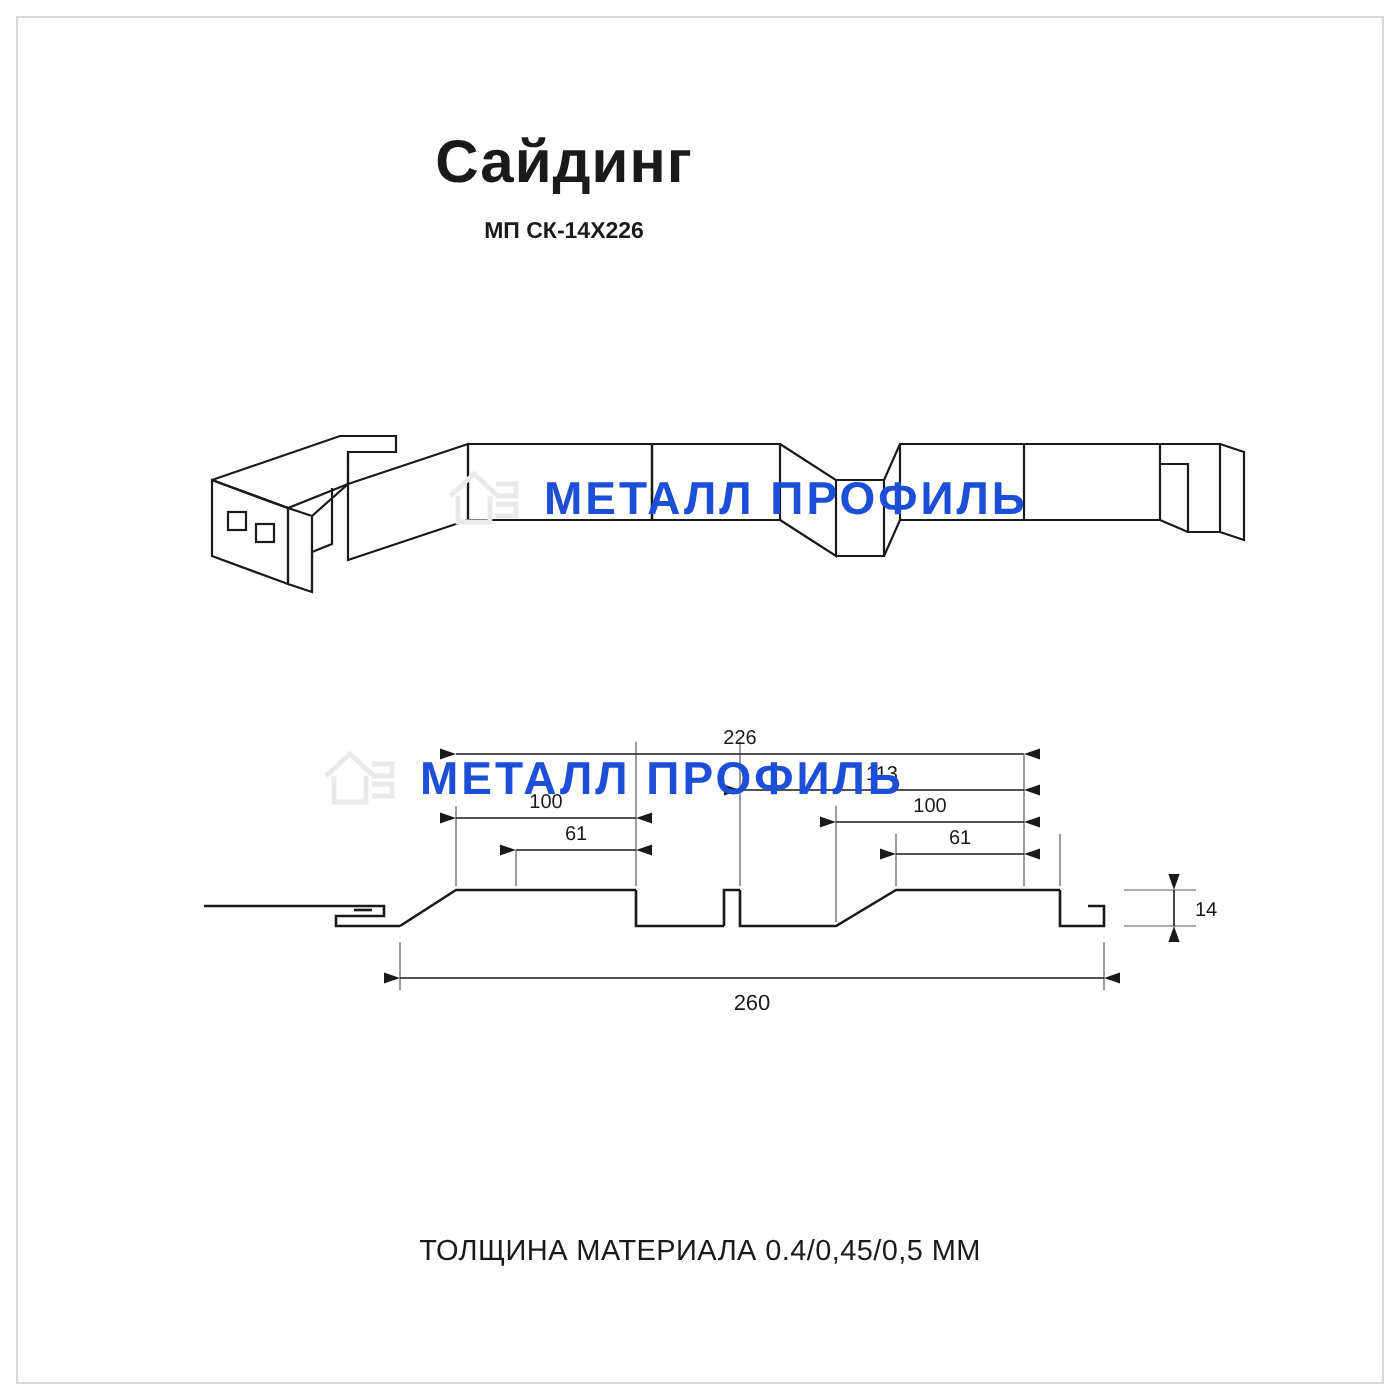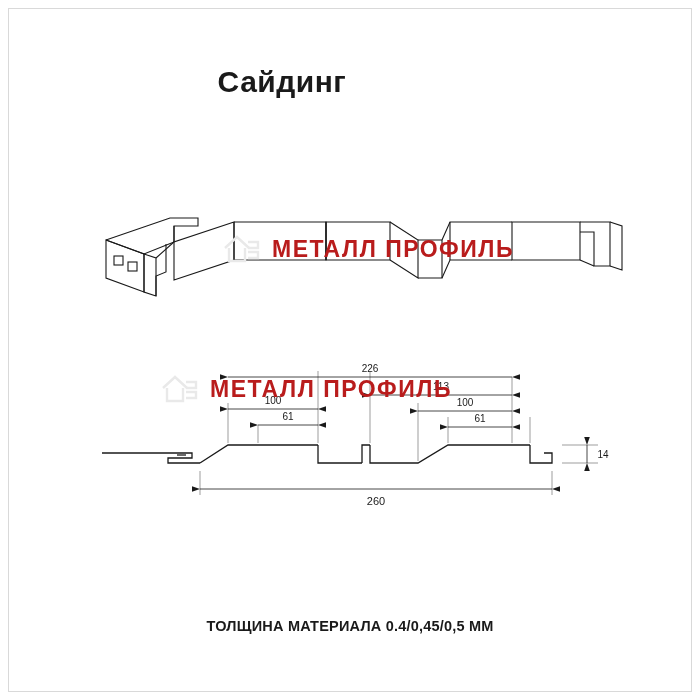--- a/index.html
+++ b/index.html
@@ -80,21 +80,21 @@
   
   .wm {
     position: absolute;
     pointer-events: none;
     opacity: 1;
     display: flex;
     align-items: center;
     gap: 10px;
   }
   .wm-text {
-    color: #b91c1c;
+    color: #1d4ed8;
     font-size: 23px;
     font-weight: bold;
     letter-spacing: 1.5px;
     white-space: nowrap;
     text-align: center;
   }
   .wm-mark {
     width: 40px;
     height: 34px;
     flex: none;
@@ -103,38 +103,39 @@
   .wm2 { left: 160px; top: 372px; }
 
   
   .footer {
     position: absolute;
     left: 0;
     top: 618px;
     width: 700px;
     text-align: center;
     font-size: 14.5px;
-    font-weight: bold;
+    font-weight: normal;
     letter-spacing: 0.2px;
   }
 
   
   text {
     font-family: "Liberation Sans", sans-serif;
     fill: #1a1a1a;
   }
 </style>
 </head>
 <body>
 
 <div class="page">
   <div class="page-border"></div>
 
   <div class="header">
     <div class="title">Сайдинг</div>
+    <div class="code">МП СК-14Х226</div>
   </div>
 
   <div class="iso-wrap">
     <svg width="560" height="140" viewBox="0 0 560 140">
       <g fill="none" stroke="#1a1a1a" stroke-width="1.1" stroke-linejoin="miter">
 
         <path d="M36 60 L100 38 L128 38 L128 46 L104 46 L104 62"></path>
         <path d="M36 60 L36 98 L74 112 L74 74 Z"></path>
         <path d="M36 60 L74 74 L104 62"></path>
 

